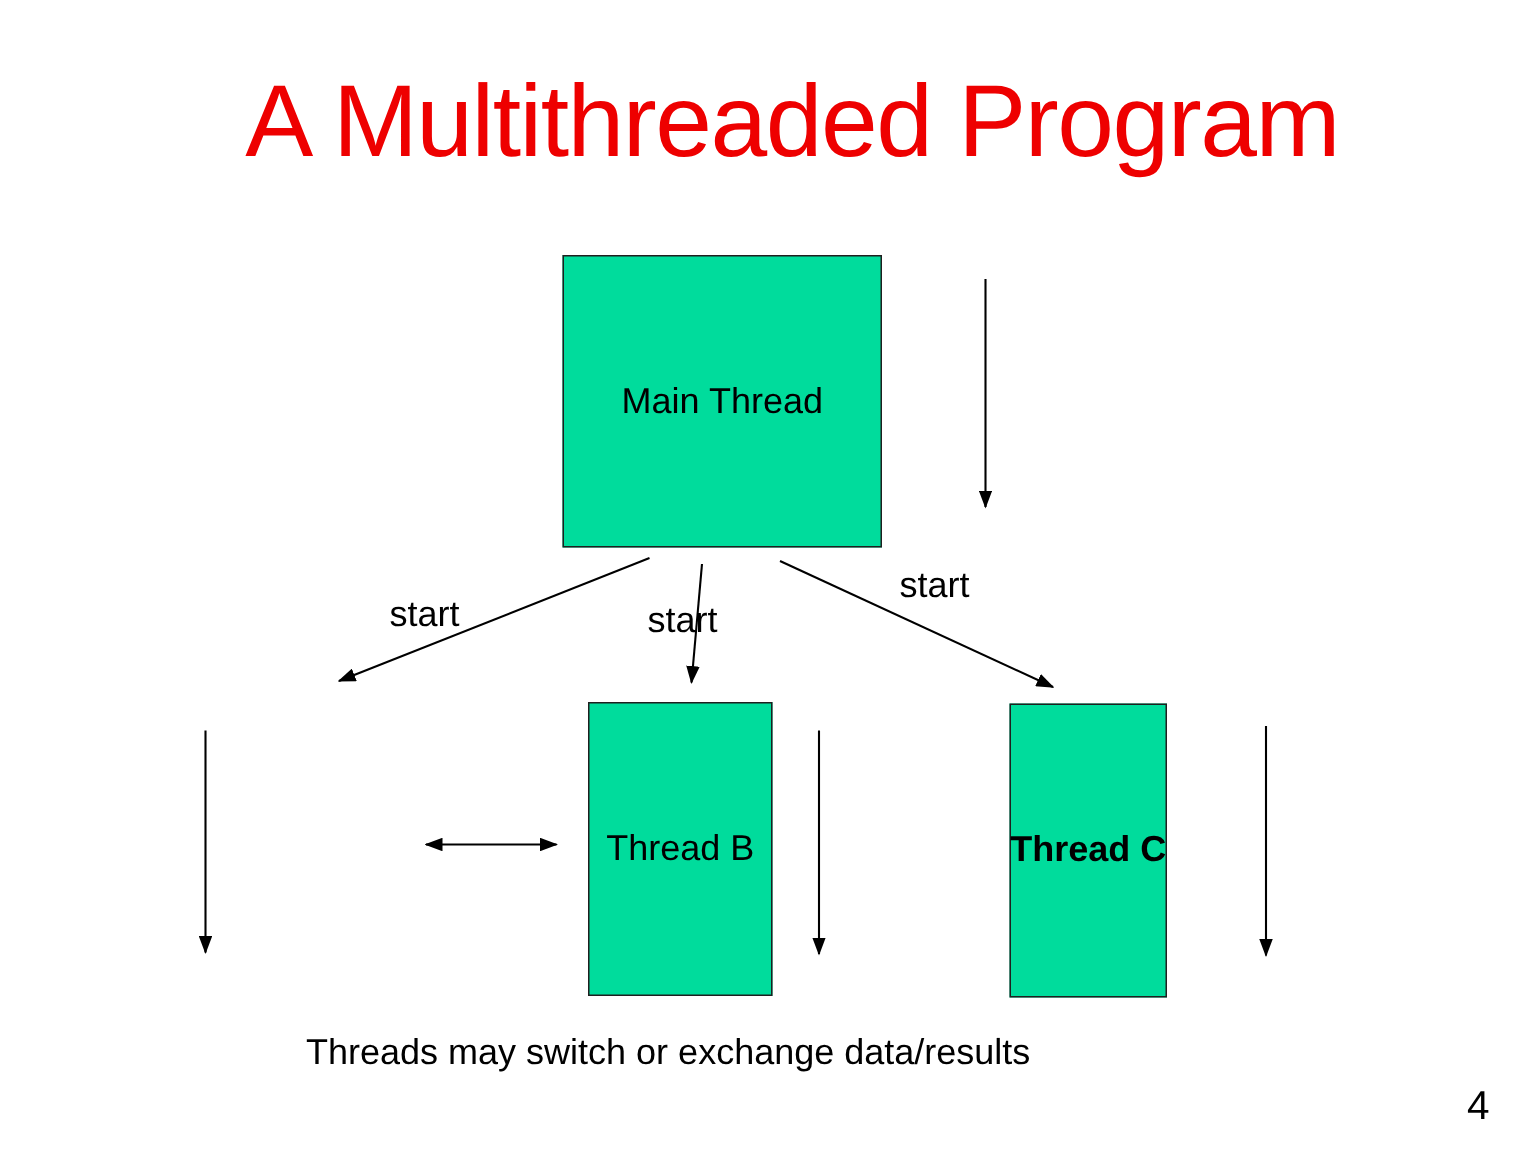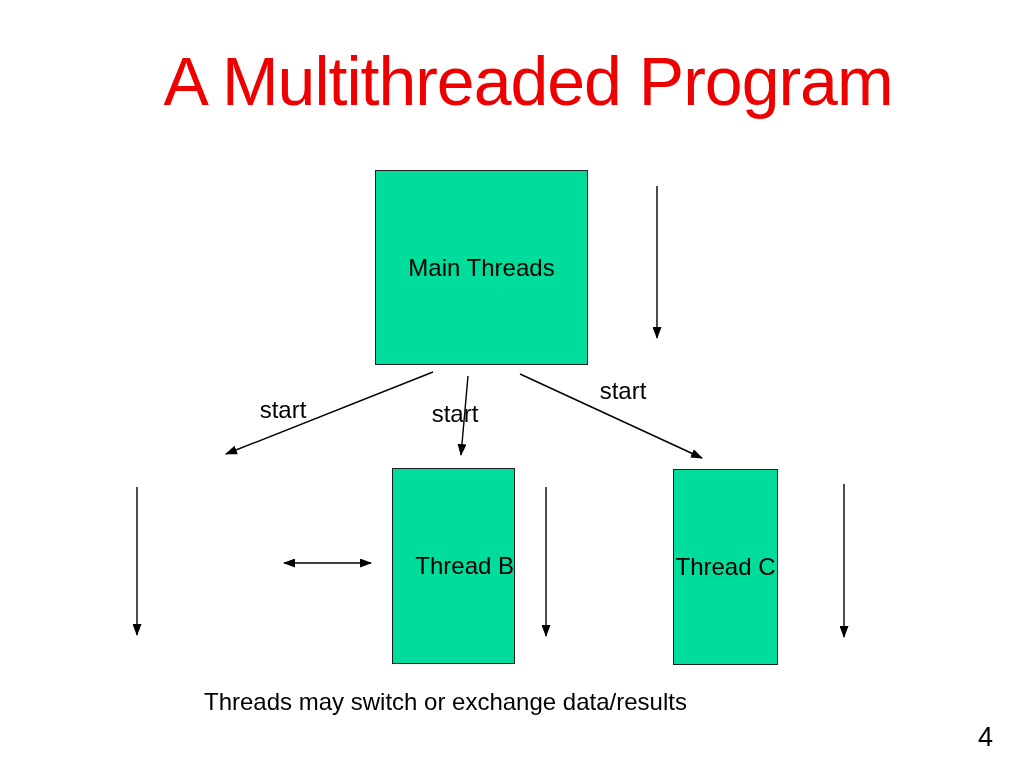--- a/index.html
+++ b/index.html
@@ -38,22 +38,22 @@
     justify-content: center;
     box-sizing: border-box;
   }
   .node span {
     font-size: 24px;
     color: var(--text, #000000);
     white-space: nowrap;
   }
   .node.main   { left: 375px; top: 170px; width: 213px; height: 195px; }
   .node.thr-a  { left: 161px; top: 469px; width: 105px; height: 180px; }
-  .node.thr-b  { left: 392px; top: 468px; width: 123px; height: 196px; justify-content: flex-end; }
-  .node.thr-c  { left: 673px; top: 469px; width: 105px; height: 196px; }
+  .node.thr-b  { left: 392px; top: 468px; width: 123px; height: 196px; }
+  .node.thr-c  { left: 673px; top: 469px; width: 105px; height: 196px; font-weight: bold; }
 
   .start-label {
     position: absolute;
     transform: translate(-50%, -50%);
     font-size: 24px;
     color: var(--text, #000000);
     white-space: nowrap;
   }
   .start-a { left: 283px; top: 410px; }
   .start-b { left: 455px; top: 414px; }
@@ -90,21 +90,21 @@
   #arrowhead path { fill: var(--arrow, #000000); }
 </style>
 </head>
 <body>
 
 <div class="slide">
 
   <h1 class="title">A Multithreaded Program</h1>
 
   <div class="node main">
-    <span>Main Threads</span>
+    <span>Main Thread</span>
   </div>
 
 
   <div class="node thr-b">
     <span>Thread B</span>
   </div>
 
   <div class="node thr-c">
     <span>Thread C</span>
   </div>

